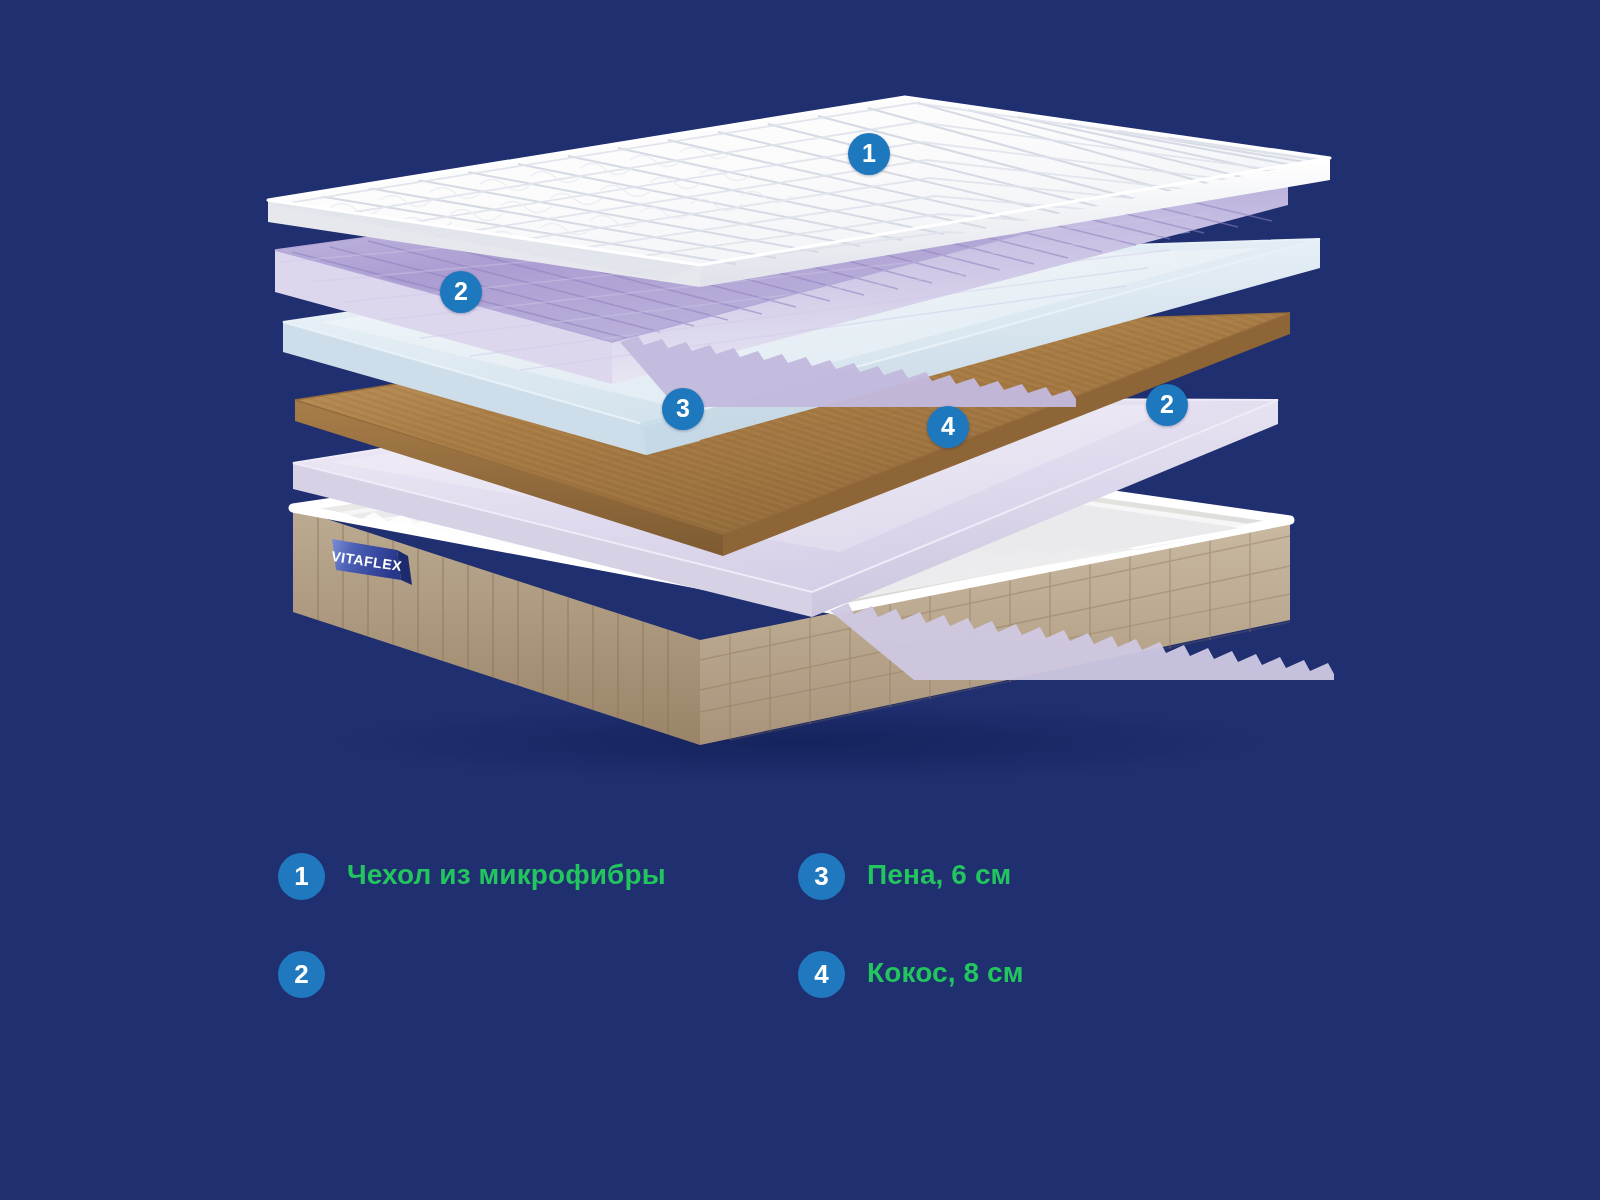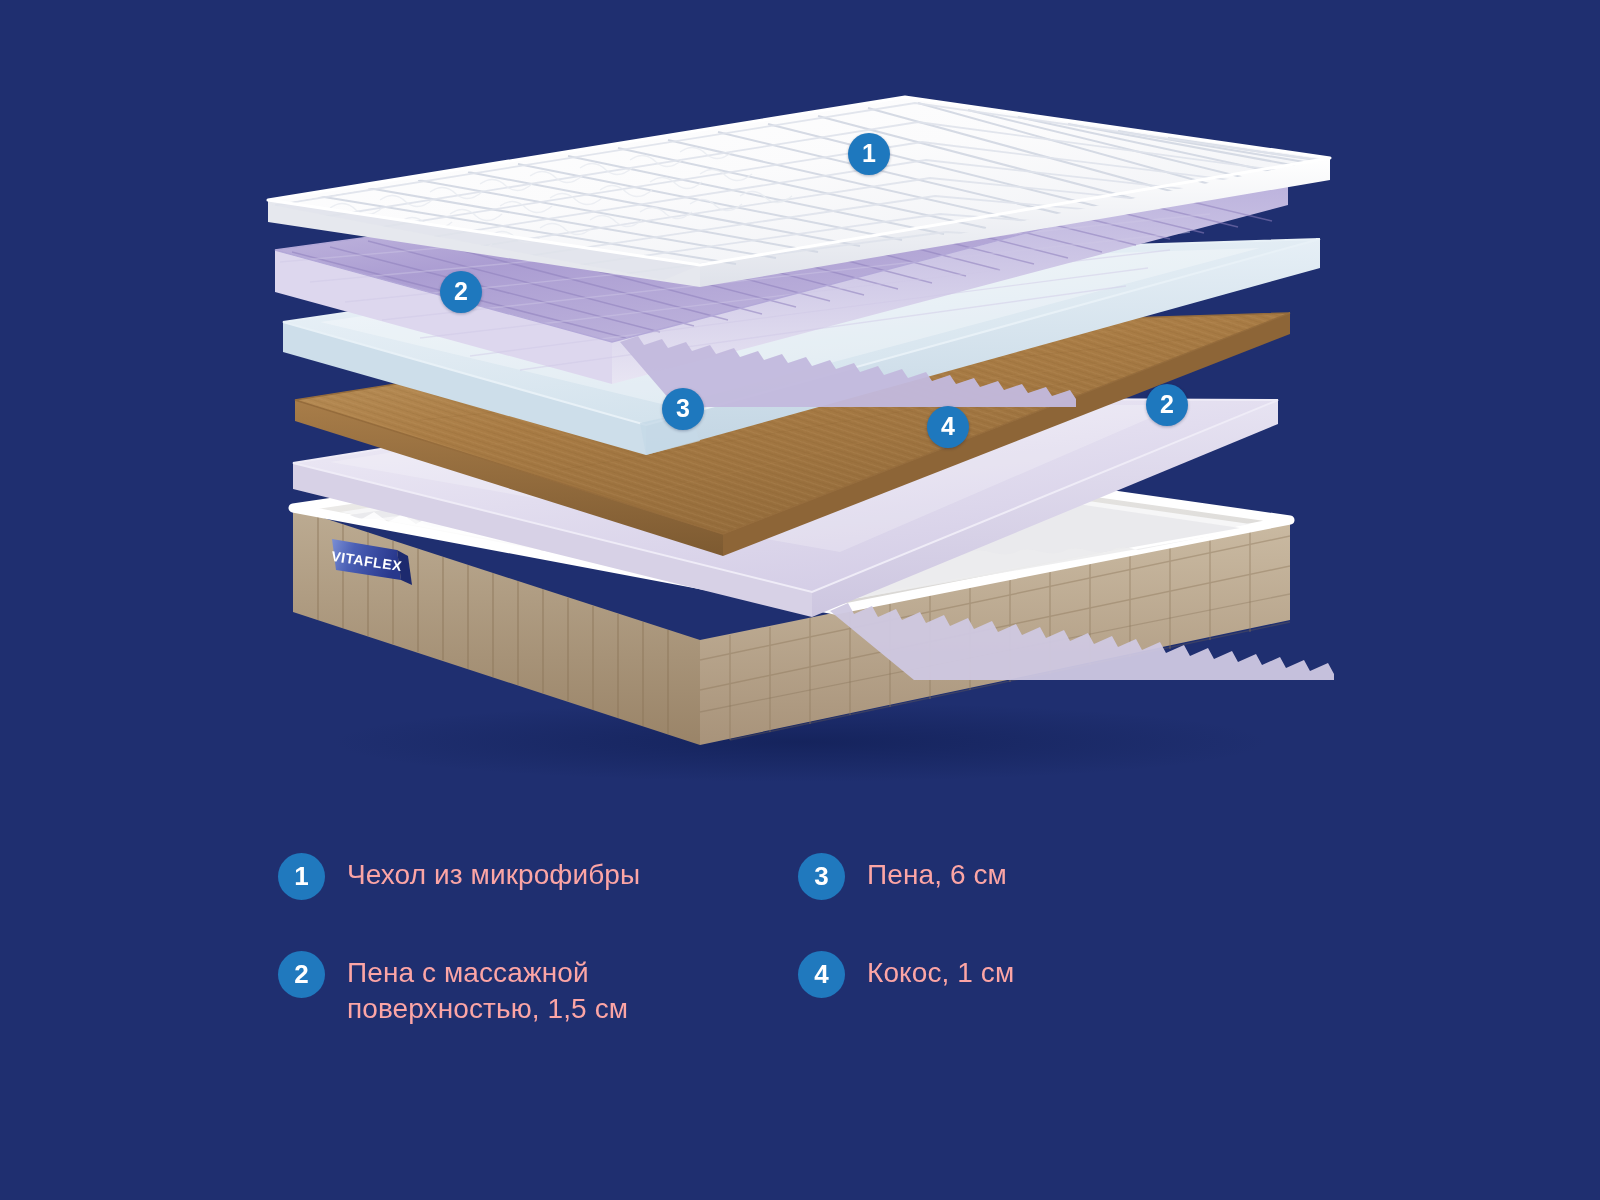--- a/index.html
+++ b/index.html
@@ -62,23 +62,23 @@
     font-size:26px;
     font-weight:600;
     display:flex;
     align-items:center;
     justify-content:center;
     line-height:1;
     margin-top:1px;
   }
   .legend-badge span { transform:translateY(-1px); }
   .legend-text {
-    color:#fca5a5;
+    color:#22c55e;
     font-size:28px;
-    font-weight:400;
+    font-weight:700;
     line-height:1.30;
     letter-spacing:.1px;
     white-space:pre-line;
     padding-top:5px;
   }
 </style>
 </head>
 <body style="background: rgb(31, 47, 112);">
 
 <div id="diagram">
@@ -436,24 +436,22 @@
     <div class="legend-badge">
       <span>3</span>
     </div>
     <div class="legend-text">Пена, 6 см</div>
   </div>
 
   <div class="legend-item">
     <div class="legend-badge">
       <span>2</span>
     </div>
-    <div class="legend-text">Пена с массажной
-поверхностью, 1,5 см</div>
   </div>
 
   <div class="legend-item">
     <div class="legend-badge">
       <span>4</span>
     </div>
-    <div class="legend-text">Кокос, 1 см</div>
+    <div class="legend-text">Кокос, 8 см</div>
   </div>
 
 </div>
 
 </body></html>

